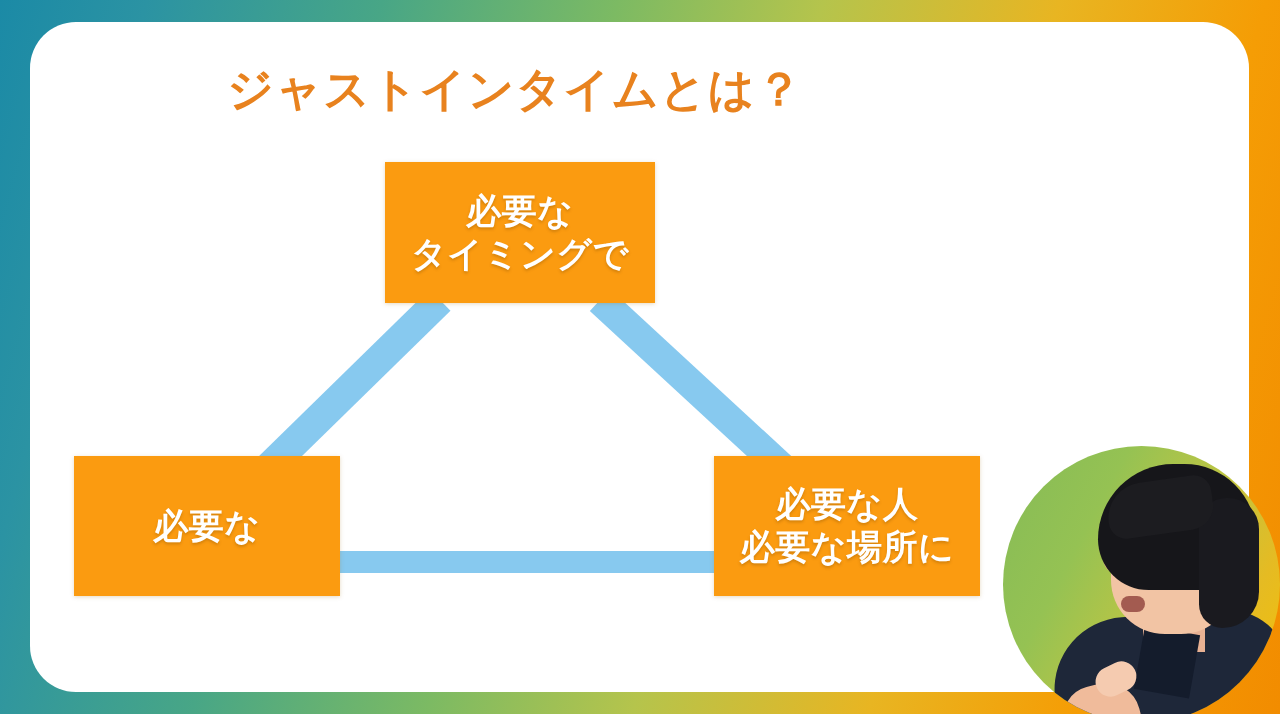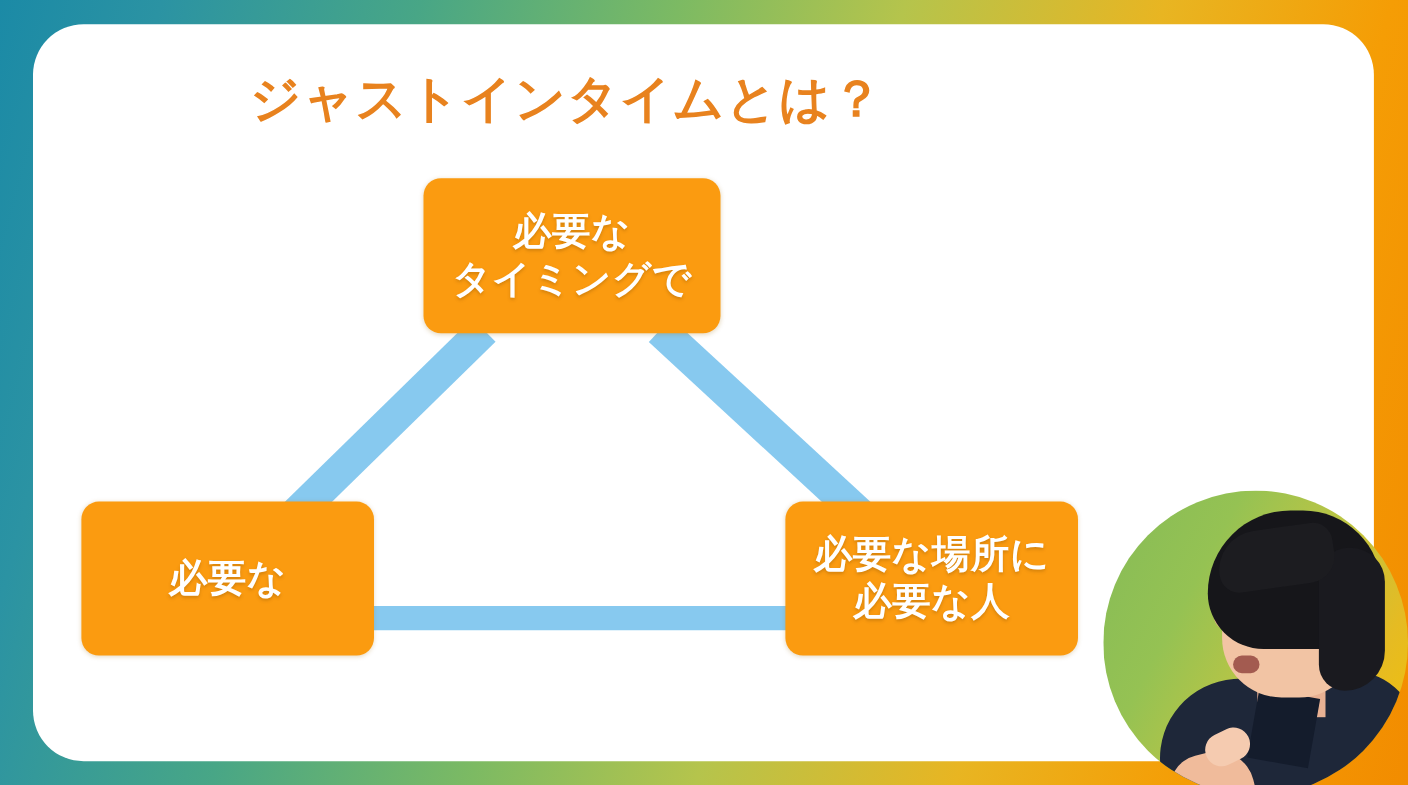--- a/index.html
+++ b/index.html
@@ -69,21 +69,20 @@
     flex-direction: column;
     align-items: center;
     justify-content: center;
     color: #ffffff;
     font-weight: bold;
     font-size: 35px;
     line-height: 1.22;
     letter-spacing: 0.5px;
     text-shadow: 0 2px 3px rgba(120, 70, 0, 0.30);
     box-shadow: 0 1px 4px rgba(160, 110, 20, 0.25);
-    border-radius: 16px;
   }
   .node-box .ln { display: block; white-space: nowrap; }
 
   #box-top   { left: 385px; top: 162px; width: 270px; height: 141px; }
   #box-left  { left: 74px;  top: 456px; width: 266px; height: 140px; }
   #box-right { left: 714px; top: 456px; width: 266px; height: 140px; }
 
   
   #webcam {
     position: absolute;
@@ -183,22 +182,22 @@
   <div class="node-box" id="box-top">
     <span class="ln">必要な</span>
     <span class="ln">タイミングで</span>
   </div>
 
   <div class="node-box" id="box-left">
     <span class="ln">必要な</span>
   </div>
 
   <div class="node-box" id="box-right">
+    <span class="ln">必要な人</span>
     <span class="ln">必要な場所に</span>
-    <span class="ln">必要な人</span>
   </div>
 
   <div id="webcam">
     <div id="webcam-bg"></div>
     <div class="wc" id="wc-torso"></div>
     <div class="wc" id="wc-neck"></div>
     <div class="wc" id="wc-collar"></div>
     <div class="wc" id="wc-ear"></div>
     <div class="wc" id="wc-face"></div>
     <div class="wc" id="wc-brow"></div>

